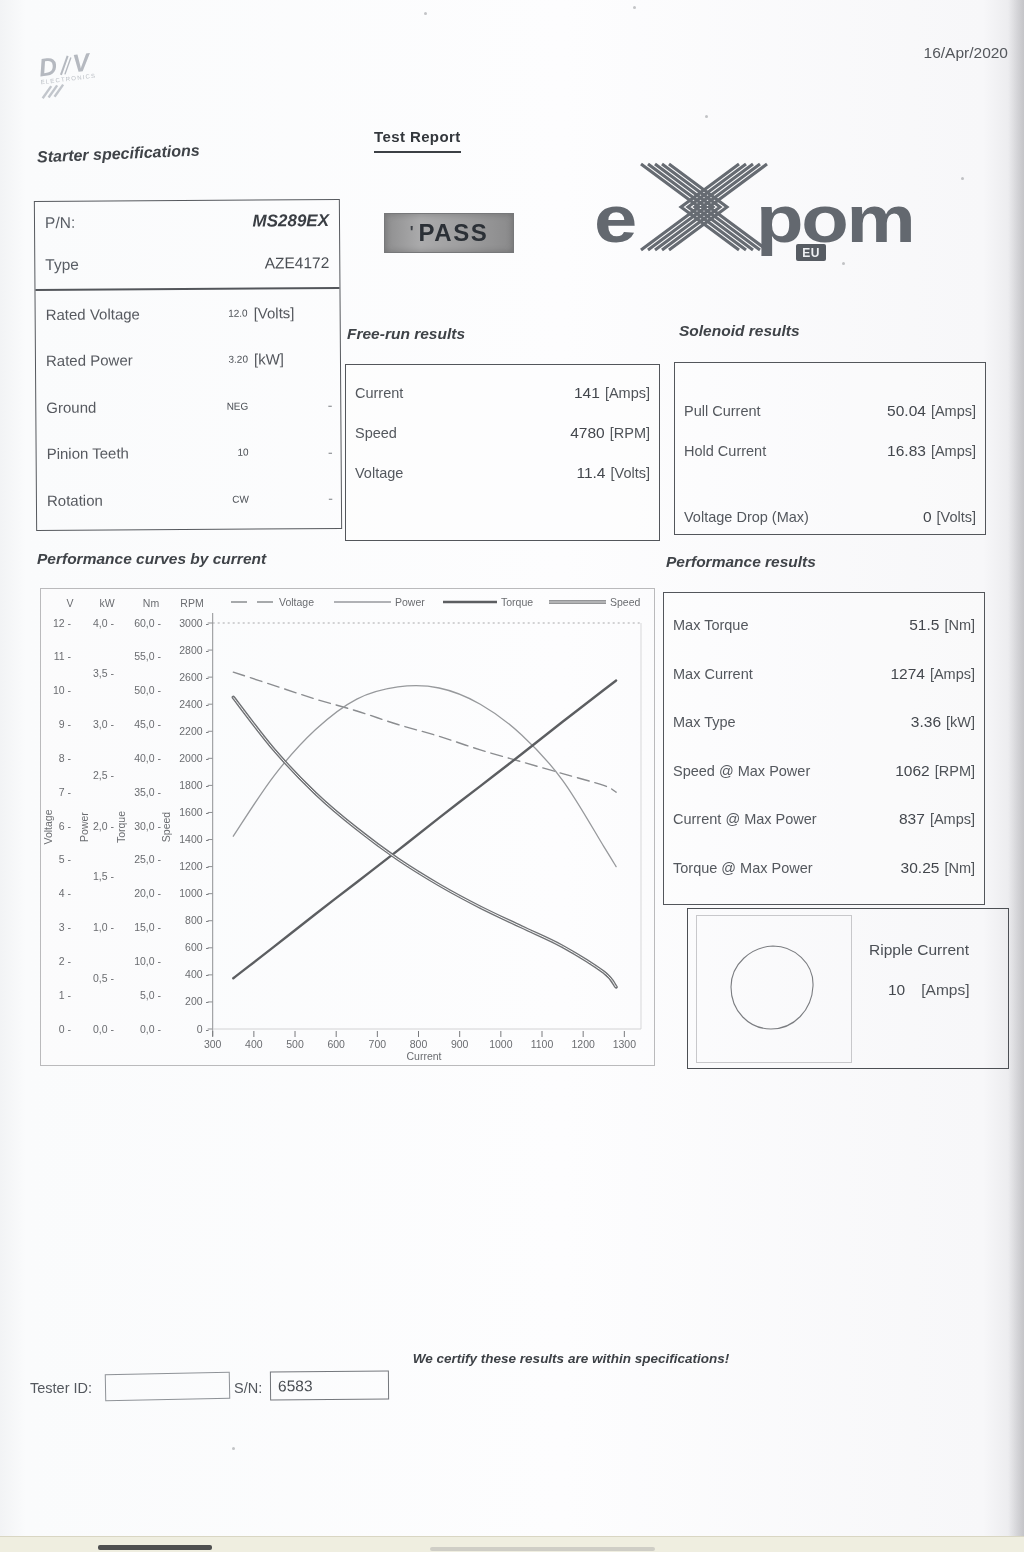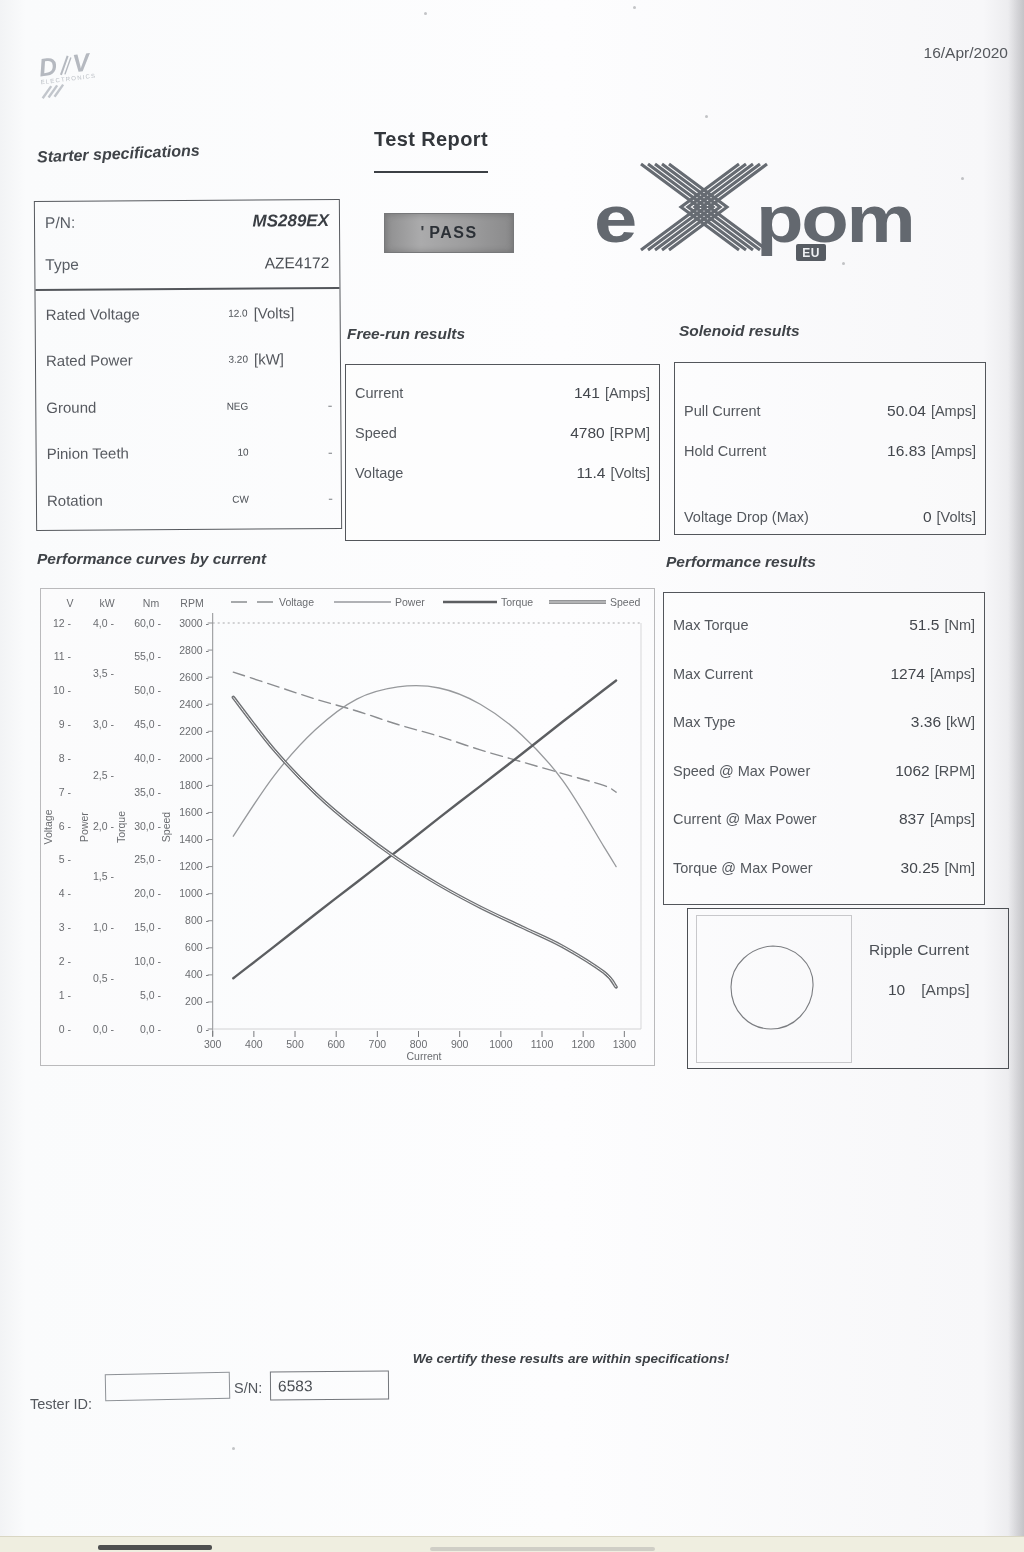--- a/index.html
+++ b/index.html
@@ -14,42 +14,42 @@
   .band-bottom{left:0;bottom:0;width:1024px;height:15px;background:#efeee0;border-top:1px solid #d9d6c3;}
   .mark-dark{left:98px;top:1545px;width:114px;height:5px;background:#202226;opacity:.78;border-radius:2px;}
   .mark-gray{left:430px;top:1547px;width:225px;height:4px;background:#9a9a9a;opacity:.38;border-radius:2px;}
   .speck{width:3px;height:3px;border-radius:50%;background:rgba(90,92,96,.35);}
   
   .dv-logo{left:40px;top:50px;transform:rotate(-7deg);color:#b5b9c0;}
   .dv-top{display:flex;align-items:center;font-weight:bold;font-style:italic;font-size:25px;letter-spacing:0;}
   .dv-sub{font-size:6px;letter-spacing:1.2px;margin-top:-3px;color:#bcc0c6;}
   .dv-stripes{margin-top:1px;margin-left:-2px;}
   .date{left:868px;top:44px;width:140px;font-size:15.5px;color:#54575c;text-align:right;}
-  .title{left:374px;top:128px;font-size:20px;font-weight:bold;color:#33373c;letter-spacing:.4px;
-         border-bottom:2px solid #3c4045;padding-bottom:20px;text-align:center;}
+  .title{left:374px;top:128px;font-size:15px;font-weight:bold;color:#33373c;letter-spacing:.4px;
+         border-bottom:2px solid #3c4045;padding-bottom:6px;text-align:center;}
   .sec-head{font-size:15.5px;font-weight:bold;font-style:italic;color:#3f4348;}
   .starter-head{left:37px;top:145px;transform:rotate(-2.4deg);font-size:16px;}
   
   .spec-table{left:35px;top:200px;width:306px;height:330px;border:1.6px solid #56595e;transform:rotate(-.4deg);box-sizing:border-box;}
   .idrow{display:flex;align-items:center;height:42px;padding:0 10px;}
   .idrow .lbl{flex:1;font-size:15.5px;color:#595e65;}
   .idrow .val{font-size:15.5px;color:#4a4e54;}
   .idrow .val.big{font-weight:bold;font-size:17px;color:#3a3e44;font-style:italic;}
   .spec-sep{border-top:2.4px solid #53565b;margin-top:3px;}
   .specrow{display:flex;align-items:center;height:46.5px;padding:0 8px 0 10px;}
   .specrow .lbl{flex:1;font-size:15px;color:#56595f;}
   .specrow .val{width:72px;text-align:right;font-size:10px;color:#4b4f55;}
   .specrow .unit{width:64px;text-align:left;padding-left:6px;font-size:15px;color:#54575d;}
   .specrow .dash{width:14px;text-align:right;font-size:14px;color:#7c7f84;}
   
   .pass{left:384px;top:213px;width:128px;height:38px;
         background:linear-gradient(90deg,#8e8e8f,#ababac 28%,#9c9c9d 66%,#8a8a8b);
         border:1px solid #77787a;box-shadow:inset 0 0 6px rgba(60,60,60,.35);
         display:flex;align-items:center;justify-content:center;}
-  .pass .txt{font-size:16px;font-weight:bold;color:#2b3036;letter-spacing:1.5px;}
+  .pass .txt{font-size:24px;font-weight:bold;color:#2b3036;letter-spacing:1.5px;}
   .pass .art{font-size:16px;font-weight:bold;color:#3a3e44;margin-right:5px;}
   
   .expom{left:592px;top:170px;width:350px;height:105px;}
   .expom .ltr{position:absolute;font-size:66px;font-weight:bold;color:#63686f;transform:scaleX(1.18);transform-origin:left;letter-spacing:-2px;line-height:1;}
   .expom .e{left:2px;top:16px;}
   .expom .pom{left:164px;top:16px;}
   .eu-badge{position:absolute;left:204px;top:74px;width:30px;height:17px;background:#575c63;color:#eef0f3;
             font-size:12px;font-weight:bold;display:flex;align-items:center;justify-content:center;border-radius:2px;letter-spacing:.5px;}
   
   .box{border:1.6px solid #53565b;box-sizing:border-box;background:rgba(255,255,255,.25);}
@@ -70,21 +70,21 @@
   .perf-box{left:663px;top:592px;width:322px;height:313px;padding-top:8px;}
   .perf-box .resrow{height:48.5px;}
   .ripple-box{left:687px;top:908px;width:322px;height:161px;border:1.9px solid #4c4f54;box-sizing:border-box;}
   .ripple-inner{position:absolute;left:8px;top:6px;width:154px;height:146px;border:1px solid #c8c8cb;}
   .ripple-label{position:absolute;left:181px;top:32px;font-size:15.5px;color:#4b4f55;}
   .ripple-value{position:absolute;left:200px;top:72px;font-size:15.5px;color:#45494f;}
   .ripple-value .unit{margin-left:16px;color:#505459;}
   
   .certify{left:388px;top:1351px;width:366px;text-align:center;font-size:13.5px;font-weight:bold;font-style:italic;color:#3d4146;}
   .flabel{font-size:14.5px;color:#54585e;}
-  .tester-label{left:30px;top:1380px;margin-top:16px;}
+  .tester-label{left:30px;top:1380px;}
   .tester-box{left:105px;top:1373px;width:125px;height:27px;border:1.5px solid #8e9297;transform:rotate(-1.1deg);box-sizing:border-box;}
   .sn-label{left:234px;top:1380px;}
   .sn-box{left:270px;top:1371px;width:119px;height:29px;border:1.5px solid #74777c;transform:rotate(-.5deg);box-sizing:border-box;
           display:flex;align-items:center;padding-left:7px;font-size:15.5px;color:#4a4e53;}
   
   .t{font:10.5px "Liberation Sans",sans-serif;fill:#6a6c70;}
   .c{text-anchor:middle;}
   .e{text-anchor:end;}
 </style>
 </head>

